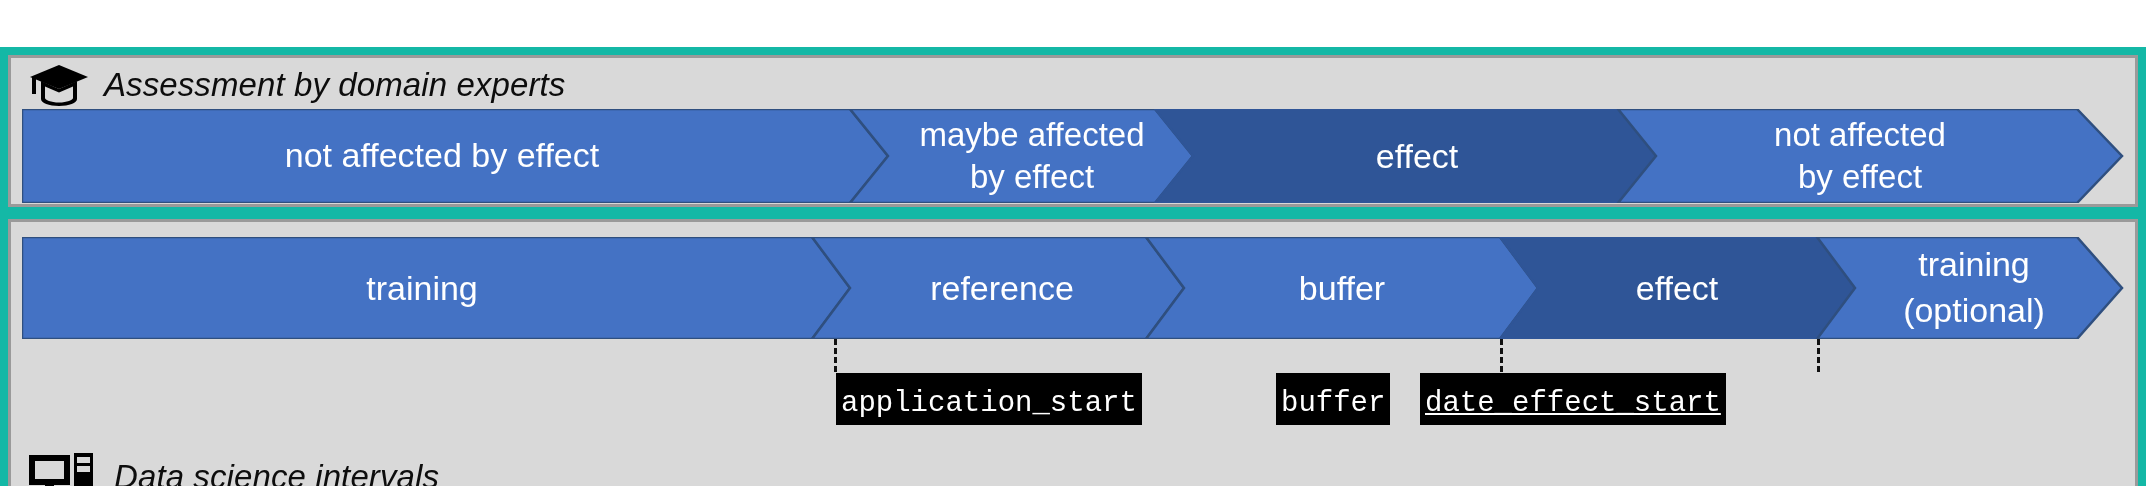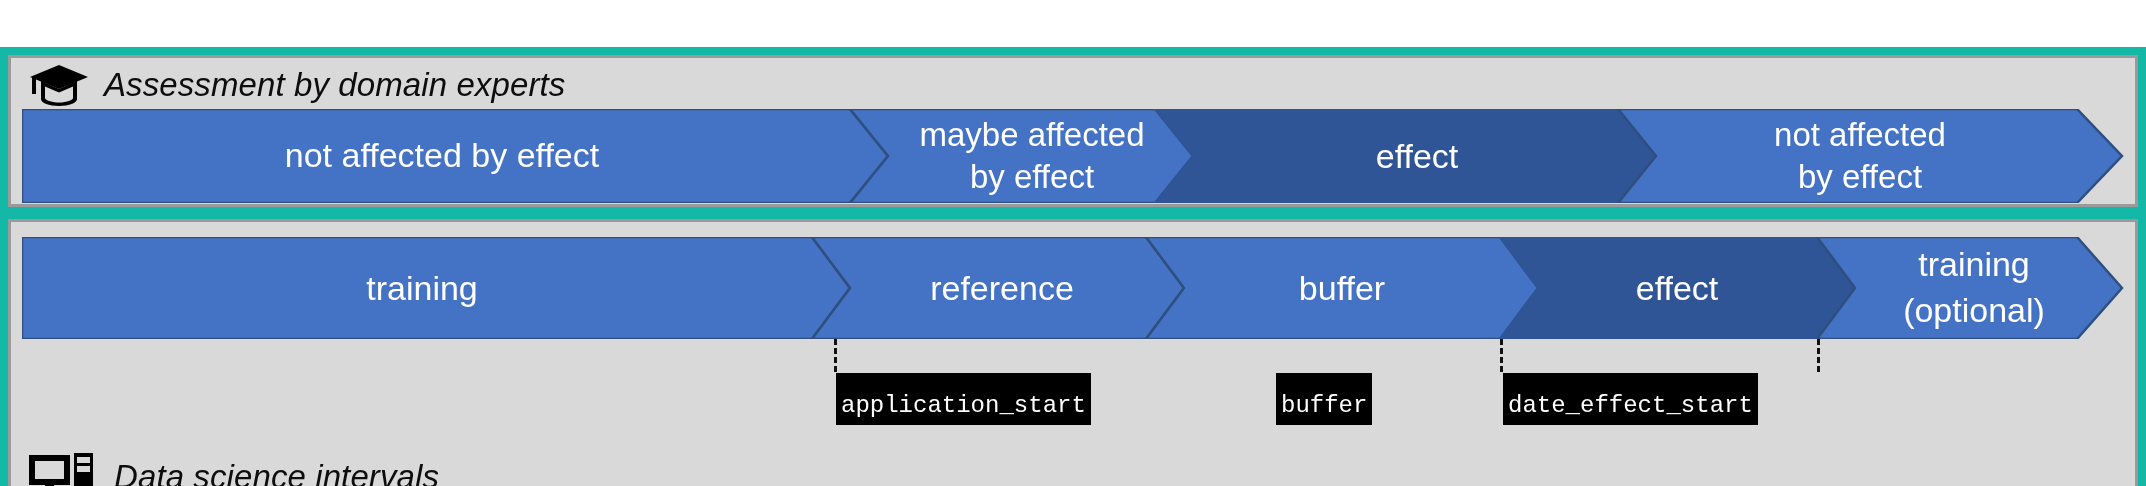--- a/index.html
+++ b/index.html
@@ -22,22 +22,22 @@
   
   .bar{position:absolute;}
   #bar-top{left:22px;top:62px;width:2102px;height:94px;}
   #bar-bottom{left:22px;top:190px;width:2102px;height:102px;}
   .seg-text{fill:#ffffff;font-family:"Liberation Sans",sans-serif;font-size:34px;text-anchor:middle;dominant-baseline:middle;}
   .seg-text.small{font-size:33px;}
 
   
   .tick{position:absolute;width:0;border-left:3px dashed #111;}
   .code-label{position:absolute;background:#000000;color:#ffffff;
-    font-family:"Liberation Mono",monospace;font-size:24px;line-height:1.28;
-    padding:18px 5px 3px 5px;white-space:nowrap;letter-spacing:0px;}
+    font-family:"Liberation Mono",monospace;font-size:29px;line-height:1.28;
+    padding:12px 5px 3px 5px;white-space:nowrap;letter-spacing:0px;}
 </style>
 </head>
 <body>
 
 <div class="canvas">
 
   <div class="panel" id="panel-top"></div>
 
   <div class="legend-row" id="legend-top">
     <span class="legend-icon">
@@ -106,21 +106,21 @@
       <text class="seg-text" x="1952" y="76">(optional)</text>
     </g>
   </svg>
 
   <div class="tick" style="left:834px;top:292px;height:33px;"></div>
   <div class="tick" style="left:1500px;top:292px;height:33px;"></div>
   <div class="tick" style="left:1817px;top:292px;height:33px;"></div>
 
   <div class="code-label" style="left:836px;top:326px;">application_start</div>
   <div class="code-label" style="left:1276px;top:326px;">buffer</div>
-  <div class="code-label" style="left:1503px;top:326px;">date_effect_start</div>
+  <div class="code-label" style="left:1420px;top:326px;text-decoration:underline;">date_effect_start</div>
 
   <div class="legend-row" id="legend-bottom">
     <span class="legend-icon">
       <svg width="66" height="50" viewBox="0 0 66 50" aria-hidden="true">
         <rect x="1" y="3" width="41" height="30" fill="#000000"></rect>
         <rect x="7" y="9" width="29" height="18" fill="#D9D9D9"></rect>
         <rect x="17" y="33" width="9" height="8" fill="#000000"></rect>
         <rect x="8" y="41" width="27" height="6" fill="#000000"></rect>
         <rect x="46" y="1" width="19" height="46" fill="#000000"></rect>
         <rect x="49" y="5" width="13" height="6" fill="#D9D9D9"></rect>

